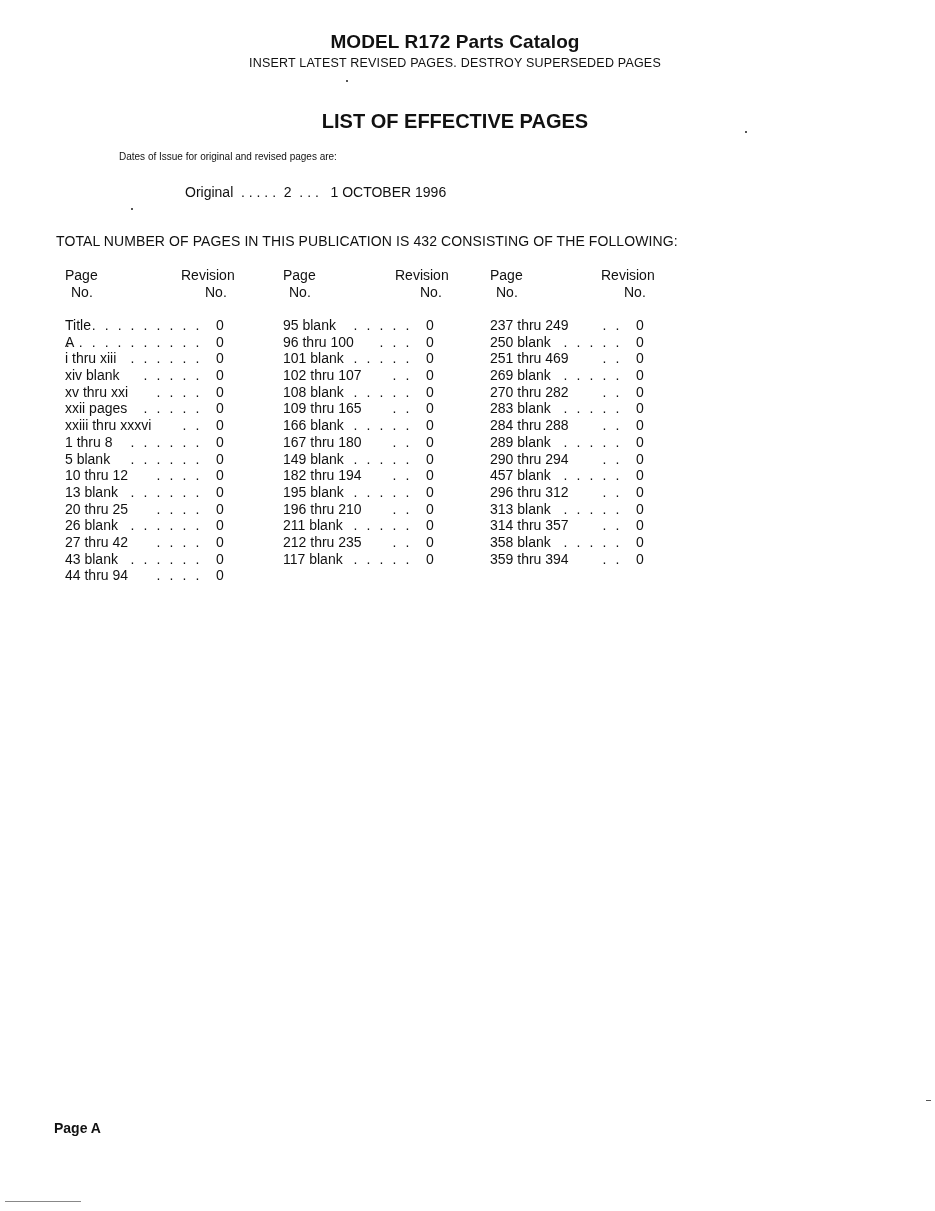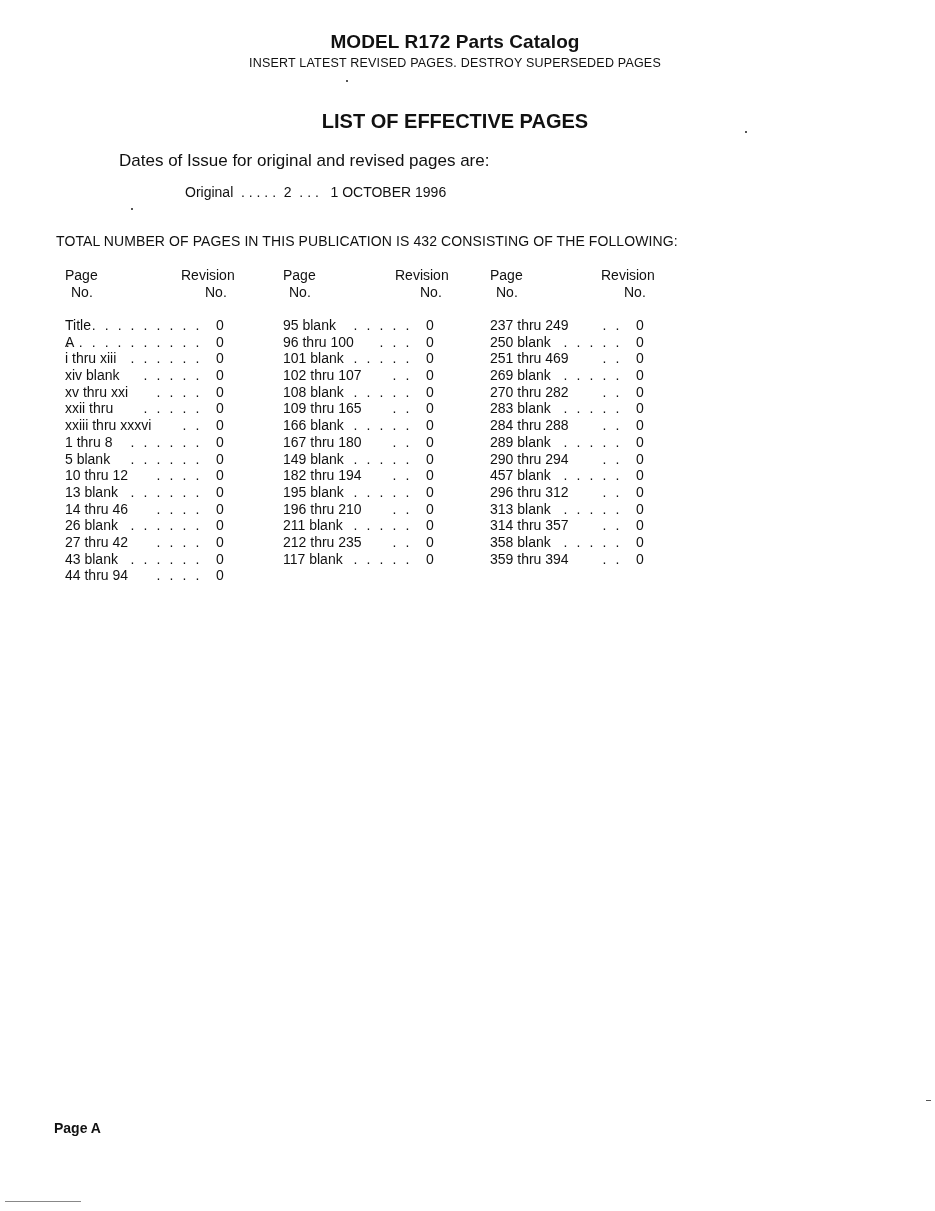--- a/index.html
+++ b/index.html
@@ -13,21 +13,21 @@
       font-size: 19px; font-weight: bold; letter-spacing: 0.1px;
     }
     .subtitle {
       left: 0; width: 910px; top: 56px; text-align: center;
       font-size: 12.5px; letter-spacing: 0.2px;
     }
     .heading {
       left: 0; width: 910px; top: 110px; text-align: center;
       font-size: 20px; font-weight: bold;
     }
-    .dates-intro { left: 119px; top: 151px; font-size: 17px; }
+    .dates-intro { left: 119px; top: 151px; font-size: 10px; }
     .original-line { left: 185px; top: 184px; font-size: 14px; white-space: pre; }
     .total-line { left: 56px; top: 233px; font-size: 14px; letter-spacing: 0.1px; }
     .col { position: absolute; top: 267px; font-size: 14px; }
     .col-head { position: relative; height: 50px; }
     .hp1 { position: absolute; left: 0; top: 0; }
     .hp2 { position: absolute; left: 6px; top: 17px; }
     .hr1 { position: absolute; top: 0; }
     .hr2 { position: absolute; top: 17px; }
     .row { position: relative; height: 16.7px; line-height: 16.7px; white-space: nowrap; }
     .row .pg { position: absolute; left: 0; }
@@ -74,21 +74,21 @@
         <span class="pg">xiv blank</span>
         <span class="dots" style="left: 78.5781px;">. . . . .</span>
         <span class="rev" style="left: 151px;">0</span>
       </div>
       <div class="row">
         <span class="pg">xv thru xxi</span>
         <span class="dots" style="left: 91.5625px;">. . . .</span>
         <span class="rev" style="left: 151px;">0</span>
       </div>
       <div class="row">
-        <span class="pg">xxii thru</span>
+        <span class="pg">xxii pages</span>
         <span class="dots" style="left: 78.5781px;">. . . . .</span>
         <span class="rev" style="left: 151px;">0</span>
       </div>
       <div class="row">
         <span class="pg">xxiii thru xxxvi</span>
         <span class="dots" style="left: 117.516px;">. .</span>
         <span class="rev" style="left: 151px;">0</span>
       </div>
       <div class="row">
         <span class="pg">1 thru 8</span>
@@ -104,21 +104,21 @@
         <span class="pg">10 thru 12</span>
         <span class="dots" style="left: 91.5625px;">. . . .</span>
         <span class="rev" style="left: 151px;">0</span>
       </div>
       <div class="row">
         <span class="pg">13 blank</span>
         <span class="dots" style="left: 65.6094px;">. . . . . .</span>
         <span class="rev" style="left: 151px;">0</span>
       </div>
       <div class="row">
-        <span class="pg">14 thru 46</span>
+        <span class="pg">20 thru 25</span>
         <span class="dots" style="left: 91.5625px;">. . . .</span>
         <span class="rev" style="left: 151px;">0</span>
       </div>
       <div class="row">
         <span class="pg">26 blank</span>
         <span class="dots" style="left: 65.6094px;">. . . . . .</span>
         <span class="rev" style="left: 151px;">0</span>
       </div>
       <div class="row">
         <span class="pg">27 thru 42</span>

